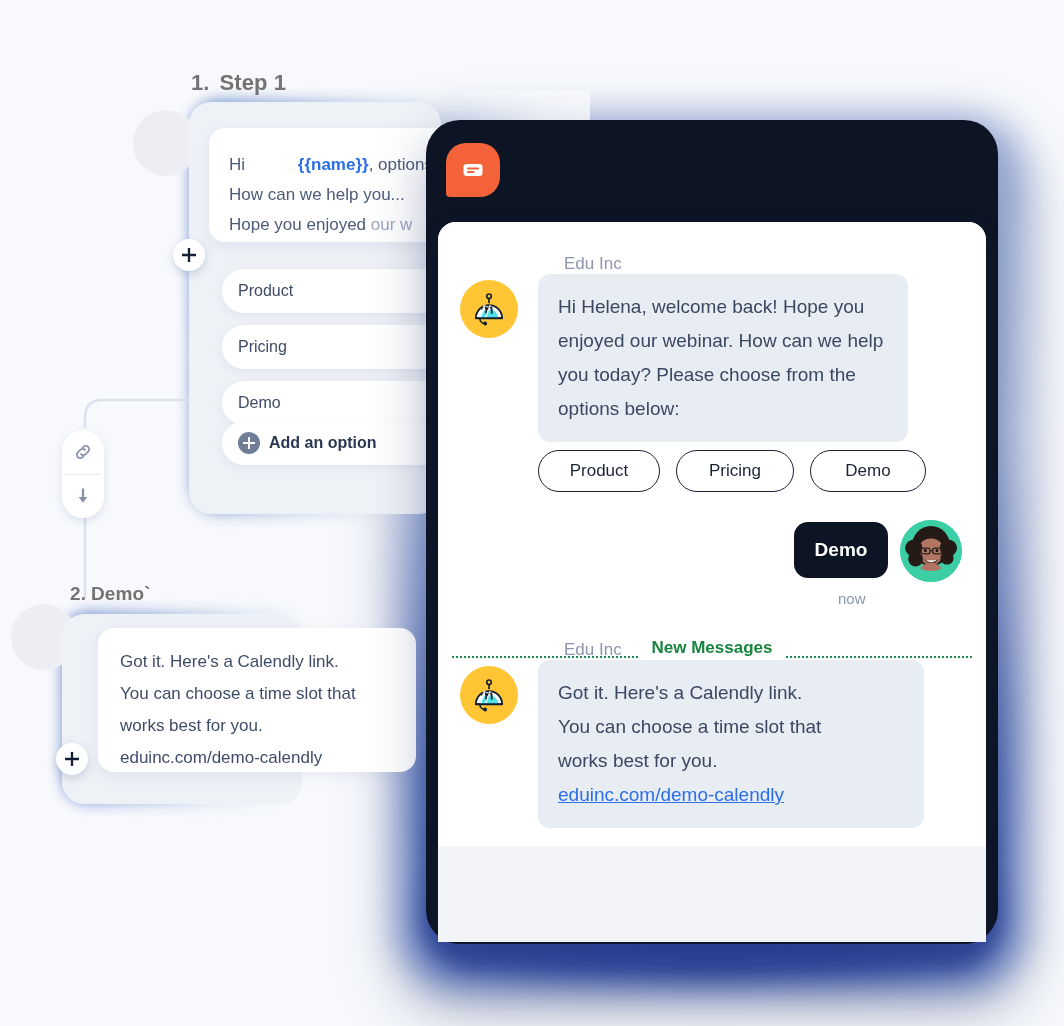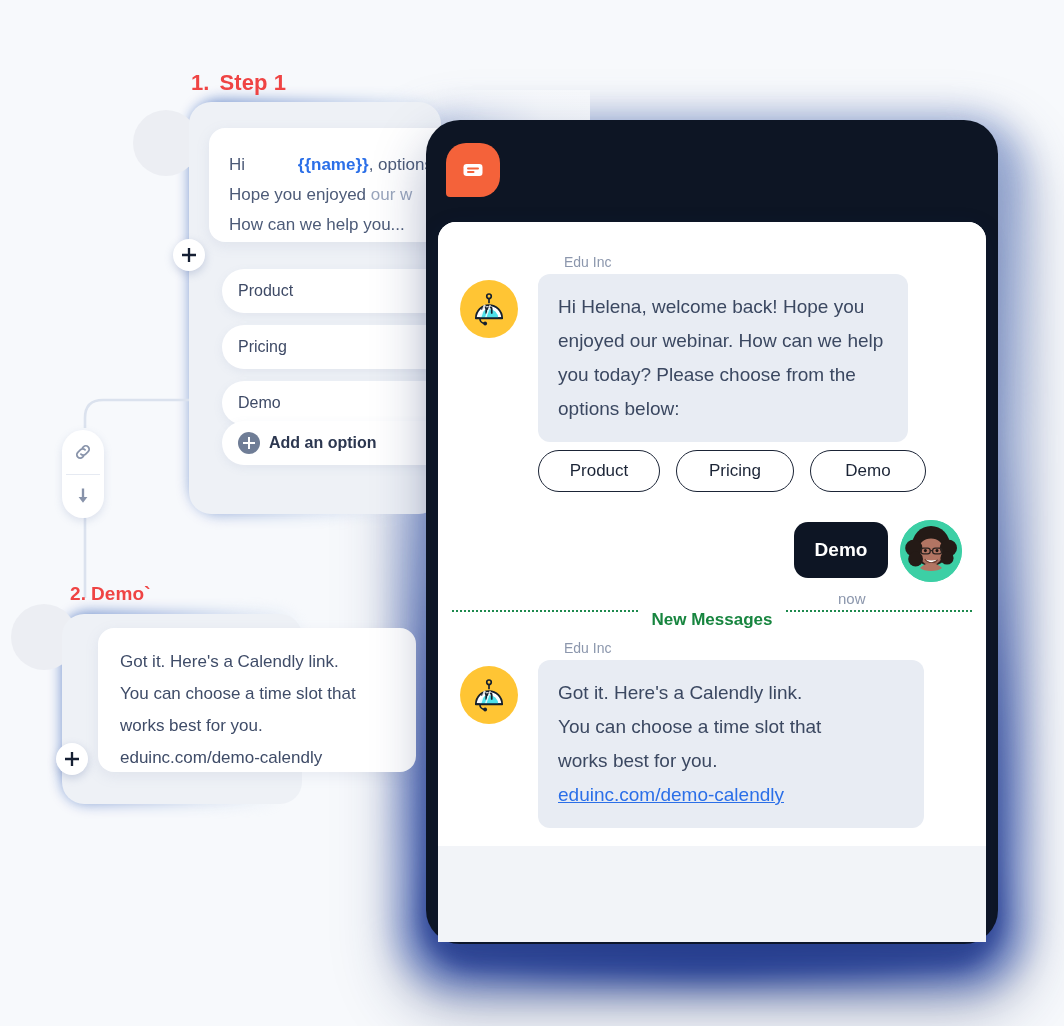--- a/index.html
+++ b/index.html
@@ -40,21 +40,21 @@
     filter:blur(16px);border-radius:60px;
   }
   .glow.phone-inner{
     left:420px;top:128px;width:584px;height:840px;
     background:linear-gradient(180deg, rgba(180,196,230,.55) 0%, rgba(110,136,200,.35) 55%, rgba(45,70,160,.85) 100%);
     filter:blur(9px);border-radius:54px;
   }
 
   
   .step-label{
-    position:absolute;color:#ef4444;font-weight:700;letter-spacing:.1px;
+    position:absolute;color:#737373;font-weight:700;letter-spacing:.1px;
     white-space:nowrap;
   }
   .step-label.s1{left:191px;top:70px;font-size:22px;}
   .step-label.s1 .num{margin-right:10px;}
   .step-label.s2{left:70px;top:583px;font-size:19px;}
   .step-label.s2 .num{margin-right:5px;}
 
   
   .connector{position:absolute;left:40px;top:398px;width:170px;height:200px;}
   .pill{
@@ -131,21 +131,21 @@
   }
 
   .chatpanel{
     position:absolute;left:438px;top:222px;width:548px;height:720px;
     background:#ffffff;border-radius:18px;overflow:hidden;
     box-shadow:0 8px 26px rgba(30,50,110,.14);
   }
   .chatbody{position:absolute;left:0;top:0;width:548px;height:628px;background:#fff;}
 
   .sender{
-    position:absolute;font-size:14px;color:#8c97ad;
+    position:absolute;font-size:17px;color:#8c97ad;
   }
   .avatar{
     position:absolute;width:58px;height:58px;border-radius:29px;background:#ffc534;
     display:flex;align-items:center;justify-content:center;overflow:hidden;
   }
   .bubble{
     position:absolute;background:#e8ecf3;border-radius:12px;
     padding:16px 20px;box-sizing:border-box;
     font-size:19px;line-height:34px;color:#3b4861;
   }
@@ -162,21 +162,21 @@
     color:#ffffff;font-size:19px;font-weight:700;
     display:flex;align-items:center;justify-content:center;
     padding:0 20px;box-sizing:border-box;
   }
   .userphoto{
     position:absolute;width:62px;height:62px;border-radius:31px;
     background:#3ccfa5;overflow:hidden;
   }
   .timestamp{position:absolute;font-size:15px;color:#8c97ad;}
 
-  .divider-row{position:absolute;left:0;width:548px;height:20px;display:flex;align-items:flex-start;}
+  .divider-row{position:absolute;left:0;width:548px;height:20px;display:flex;align-items:flex-end;margin-top:28px;}
   .dline{flex:1 1 auto;height:0;border-top:2.4px dotted #1d8a4e;margin:0 14px;}
   .dtext{font-size:17px;font-weight:700;color:#17853f;white-space:nowrap;}
 
   .replybar{
     position:absolute;left:450px;top:856px;width:524px;height:78px;
     background:#ffffff;border-radius:14px;
     display:flex;align-items:center;padding-left:26px;box-sizing:border-box;
     font-size:21px;color:#a8b1c2;
     box-shadow:0 2px 10px rgba(40,60,120,.06);
   }
@@ -218,22 +218,22 @@
   </div>
 
   <div class="step-label s1">
     <span class="num">1.</span><span>Step 1</span>
   </div>
 
   <div class="flowcard c1"></div>
 
   <div class="whitebox msgbox">
     <div class="msgline"><span>Hi </span><span class="var">{{name}}</span><span>, options b</span></div>
+    <div class="msgline">How can we help you...</div>
     <div class="msgline"><span>Hope you enjoyed </span><span class="faded">our w</span></div>
-    <div class="msgline">How can we help you...</div>
   </div>
 
   <div class="optrow o1">
       <span>Product</span>
     </div>
   <div class="optrow o2">
       <span>Pricing</span>
     </div>
   <div class="optrow o3">
       <span>Demo</span>

